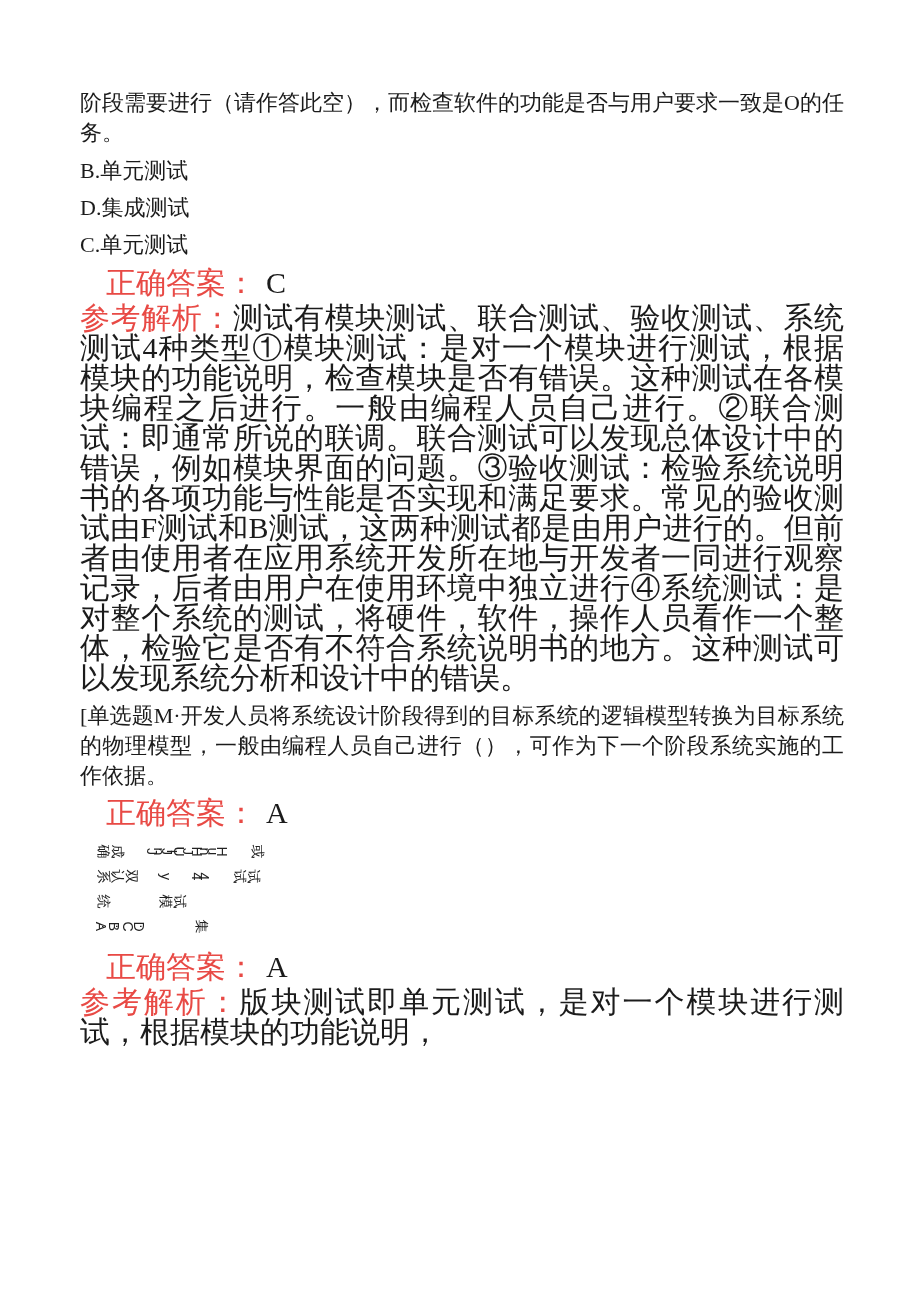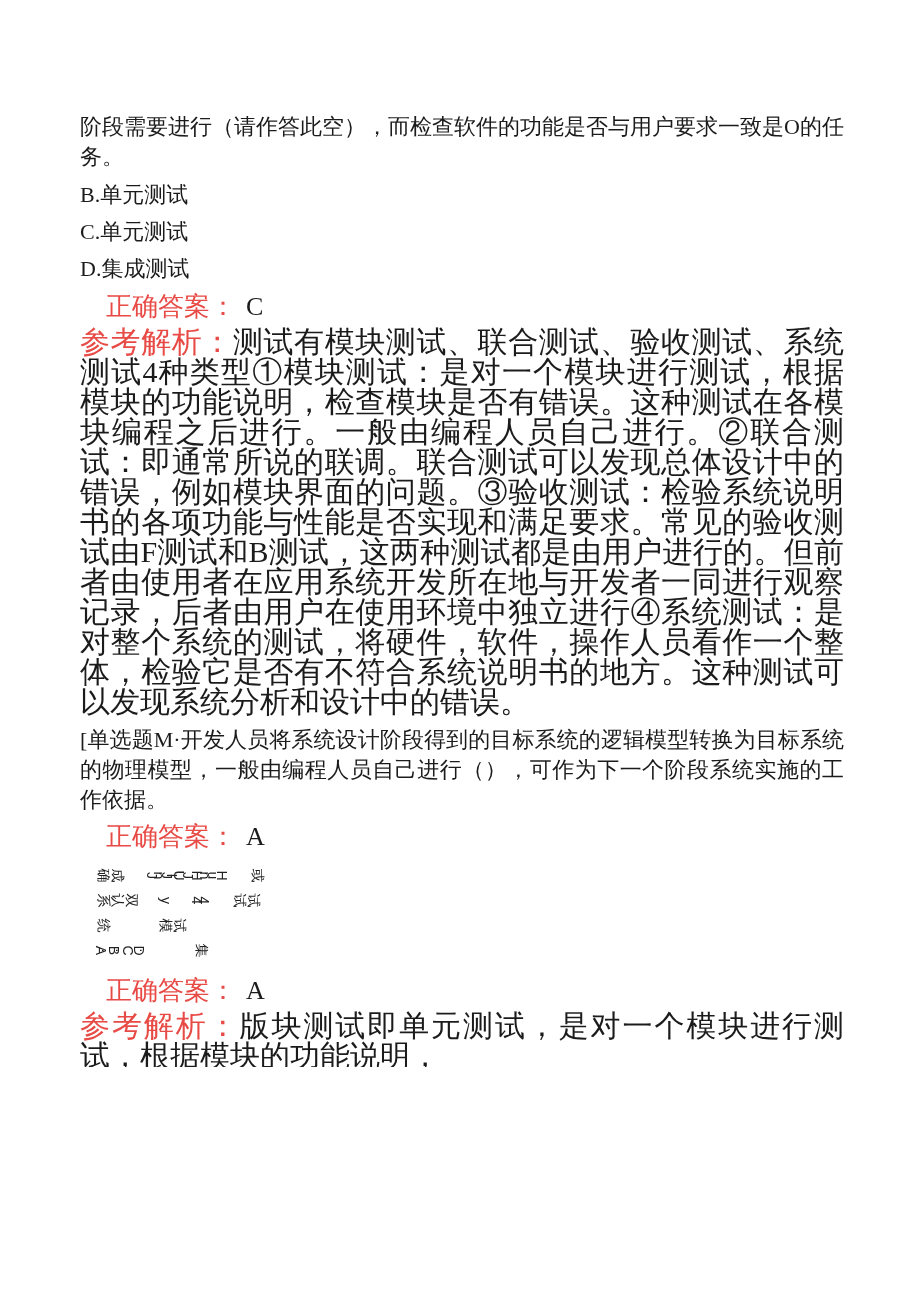--- a/index.html
+++ b/index.html
@@ -11,40 +11,40 @@
     width: 920px;
     height: 1301px;
     overflow: hidden;
     color: var(--text, #1b1b1b);
     font-family: "Liberation Serif", "DejaVu Serif", serif;
   }
   .page {
     box-sizing: border-box;
     width: 920px;
     height: 1067px;
-    padding: 112px 76px 40px 80px;
+    padding: 88px 76px 40px 80px;
     overflow: hidden;
   }
   .stem {
     margin: 0 0 4px 0;
     font-size: 22px;
     line-height: 30px;
     text-align: justify;
   }
   .options { margin: 4px 0 0 0; }
   .opt {
     margin: 0;
     font-size: 22px;
     line-height: 37px;
     white-space: nowrap;
   }
   .answer-line {
     margin: 2px 0 2px 0;
     padding-left: 26px;
-    font-size: 26px;
+    font-size: 30px;
     line-height: 36px;
   }
   .red { color: var(--answer-red, #e84a45); }
   .answer-value { margin-left: 10px; color: var(--text, #1b1b1b); }
   .analysis {
     margin: 0 0 6px 0;
     font-size: 30px;
     line-height: 30px;
     text-align: justify;
   }
@@ -62,22 +62,22 @@
 </style>
 </head>
 <body>
 
 <div class="page">
 
   <section class="question">
     <p class="stem">阶段需要进行（请作答此空），而检查软件的功能是否与用户要求一致是O的任务。</p>
     <div class="options">
       <p class="opt">B.单元测试</p>
+      <p class="opt">D.集成测试</p>
       <p class="opt">C.单元测试</p>
-      <p class="opt">D.集成测试</p>
     </div>
     <p class="answer-line"><span class="red">正确答案：</span><span class="answer-value">C</span></p>
     <p class="analysis"><span class="red">参考解析：</span><span>测试有模块测试、联合测试、验收测试、系统测试4种类型①模块测试：是对一个模块进行测试，根据模块的功能说明，检查模块是否有错误。这种测试在各模块编程之后进行。一般由编程人员自己进行。②联合测试：即通常所说的联调。联合测试可以发现总体设计中的错误，例如模块界面的问题。③验收测试：检验系统说明书的各项功能与性能是否实现和满足要求。常见的验收测试由F测试和B测试，这两种测试都是由用户进行的。但前者由使用者在应用系统开发所在地与开发者一同进行观察记录，后者由用户在使用环境中独立进行④系统测试：是对整个系统的测试，将硬件，软件，操作人员看作一个整体，检验它是否有不符合系统说明书的地方。这种测试可以发现系统分析和设计中的错误。</span></p>
   </section>
 
   <section class="question">
     <p class="stem">[单选题M·开发人员将系统设计阶段得到的目标系统的逻辑模型转换为目标系统的物理模型，一般由编程人员自己进行（），可作为下一个阶段系统实施的工作依据。</p>
     <p class="answer-line"><span class="red">正确答案：</span><span class="answer-value">A</span></p>
   </section>
 

